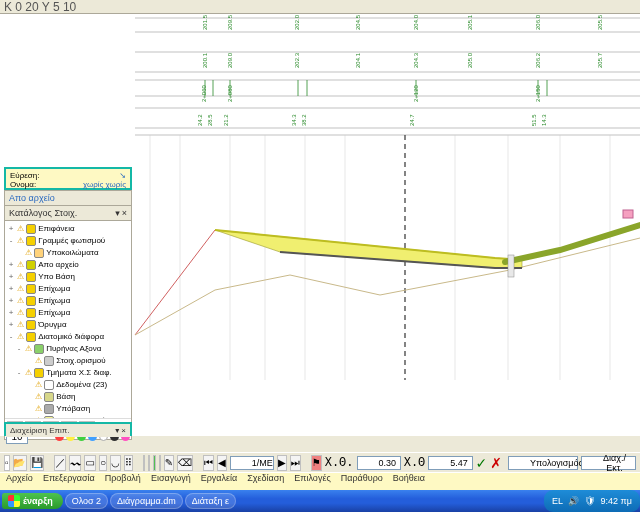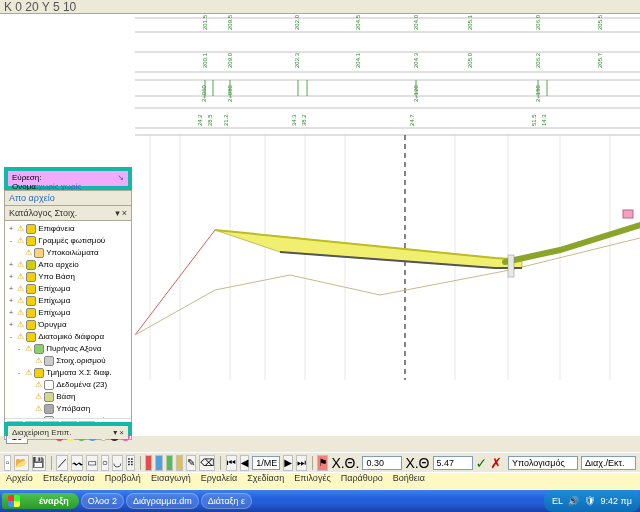--- a/index.html
+++ b/index.html
@@ -16,21 +16,21 @@
     position: absolute; left: 0; bottom: 0; width: 100%; height: 22px;
     background: linear-gradient(#3a81ee,#245edb 40%,#245edb 60%,#1941a5);
     display: flex; align-items: center; gap: 2px;
     color: #fff;
     padding-left: 2px;
   }
   .start-btn {
     background: linear-gradient(#4ec24e,#2a9a2a);
     border-radius: 3px 10px 10px 3px;
     padding: 2px 10px 2px 6px;
-    display: flex; align-items: center; gap: 19px;
+    display: flex; align-items: center; gap: 3px;
     font-weight: bold;
   }
   .start-btn .flag {
     width: 12px; height: 12px; background:
       linear-gradient(90deg,#f33 0 50%,#3f3 50% 100%) top/100% 50% no-repeat,
       linear-gradient(90deg,#39f 0 50%,#ff3 50% 100%) bottom/100% 50% no-repeat;
     border-radius: 2px;
   }
   .task-item {
     background: rgba(255,255,255,.15);
@@ -69,21 +69,21 @@
     width: 16px; height: 16px;
     border: 1px solid #c0c0c0;
     background: #f4f4f4;
     display: flex; align-items: center; justify-content: center;
     font-size: 10px;
   }
   .field {
     border: 1px solid #7f9db9;
     background: #fff;
     height: 14px;
-    padding: 0 3px;
+    padding: 0 21px;
     display: inline-flex; align-items: center;
     min-width: 40px;
     text-align: center;
   }
   .sep { width: 1px; height: 14px; background: #aca899; margin: 0 2px; }
   .panel-title {
     background: #ece9d8;
     color: #333;
     padding: 2px 4px;
     display: flex; align-items: center; justify-content: space-between;
@@ -115,41 +115,41 @@
     display: flex; align-items: center; gap: 2px;
     white-space: nowrap;
   }
   .exp { width:8px; text-align:center; color:#666; }
   .icn { width:10px;height:10px; display:inline-block; border-radius:2px; }
   .tree .d1 { padding-left: 8px; }
   .tree .d2 { padding-left: 18px; }
   
   .mini-panel {
     position: absolute; left: 4px; width: 128px;
-    background: #f0abfc; border: 4px solid #14b8a6;
+    background: #fef9c3; border: 2px solid #14b8a6;
     font-size: 8px;
   }
   .mini1 { top: 167px; height: 23px; padding: 2px 4px; }
   .mini2 { bottom: 76px; height: 14px; }
   
   .canvas {
     position: absolute; left: 0; top: 0; right: 0; bottom: 76px;
     background: #fff;
   }
   .canvas svg { width: 100%; height: 100%; }
   
   .titlebar {
     position: absolute; top: 0; left: 0; width: 100%; height: 14px;
     background: #ece9d8;
     border-bottom: 1px solid #aca899;
     display: flex; align-items: center; padding: 0 4px;
     font-size: 12px; color: #555;
   }
   .green-lbl { fill: #2a8a2a; font-size: 6px; }
-  .txt { font-size: 14px; }
+  .txt { font-size: 12px; font-family: Liberation Mono, monospace; }
 </style>
 </head>
 <body>
 
 <div class="canvas">
   <svg viewBox="0 0 640 436">
 
     <g stroke="#808080" stroke-width="0.5">
       <line x1="135" y1="18" x2="640" y2="18"></line>
       <line x1="135" y1="32" x2="640" y2="32"></line>
@@ -238,21 +238,21 @@
 
 <div class="titlebar">
   <span>K 0 20 Y 5 10</span>
 </div>
 
 <div class="mini-panel mini1">
   <div style="display:flex;justify-content:space-between">
     <span>Εύρεση:</span>
     <span style="color:#2a6ac0">↘</span>
   </div>
-  <div style="display:flex;">
+  <div style="display:flex;justify-content:space-between">
     <span>Ονομα:</span>
     <span style="color:#2a6ac0">χωρίς χωρίς</span>
   </div>
 </div>
 
 <div class="sidebar">
   <div class="panel-title">
     <span style="color:#2a6ac0">Απο αρχείο</span>
   </div>
   <div class="panel-title">

